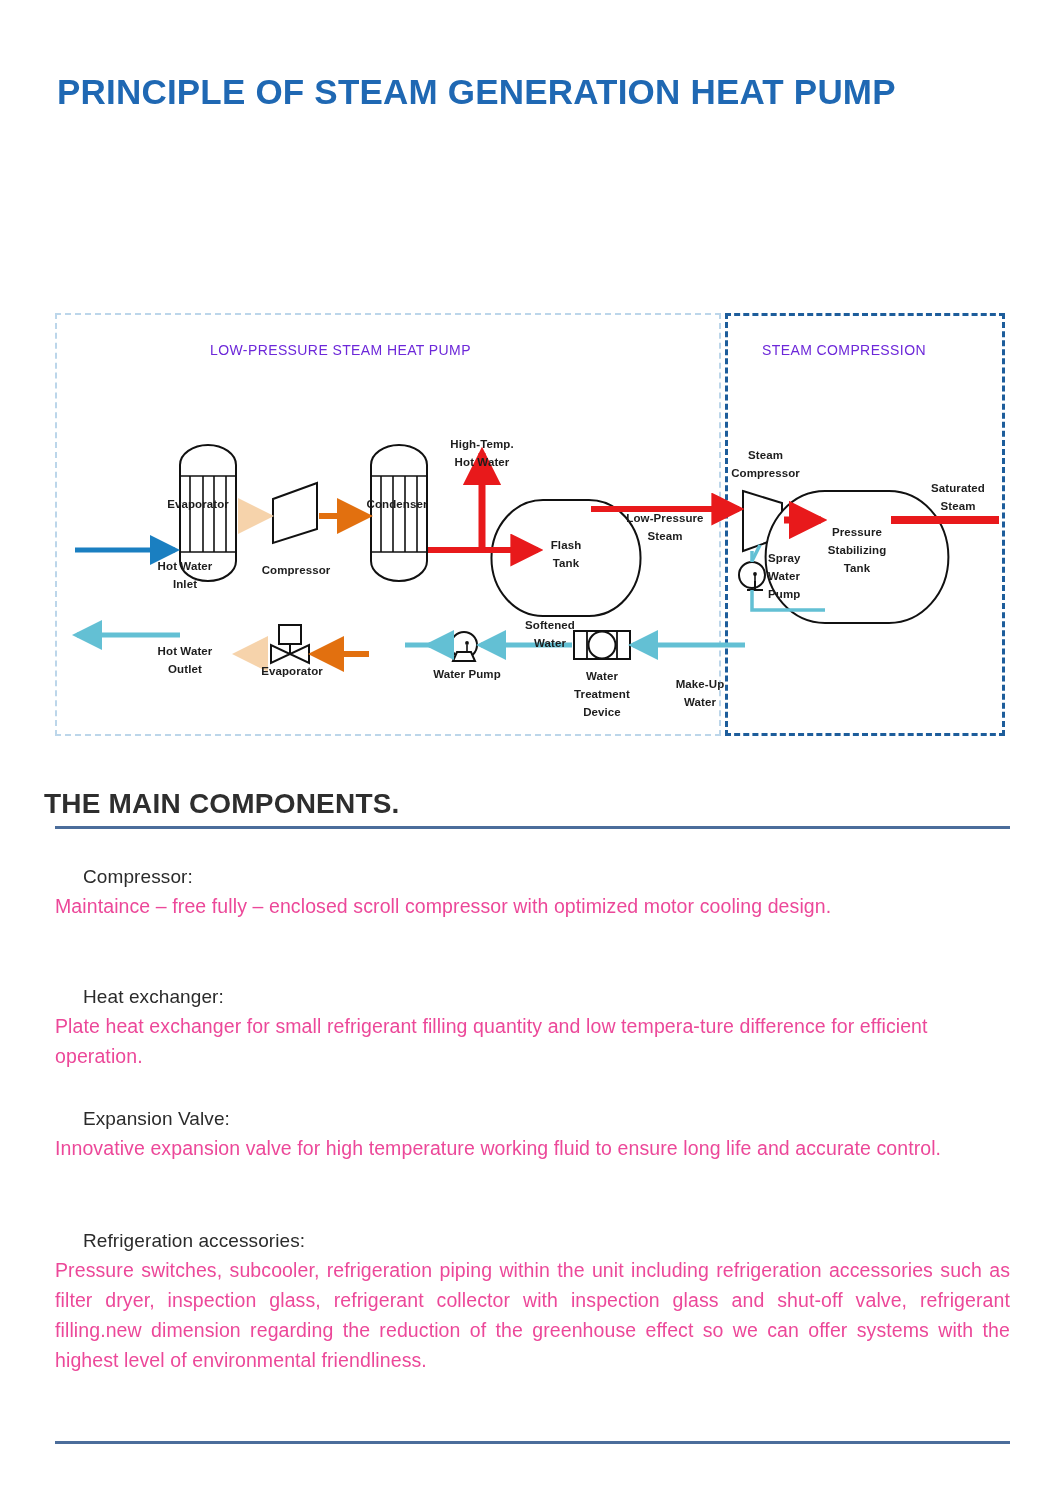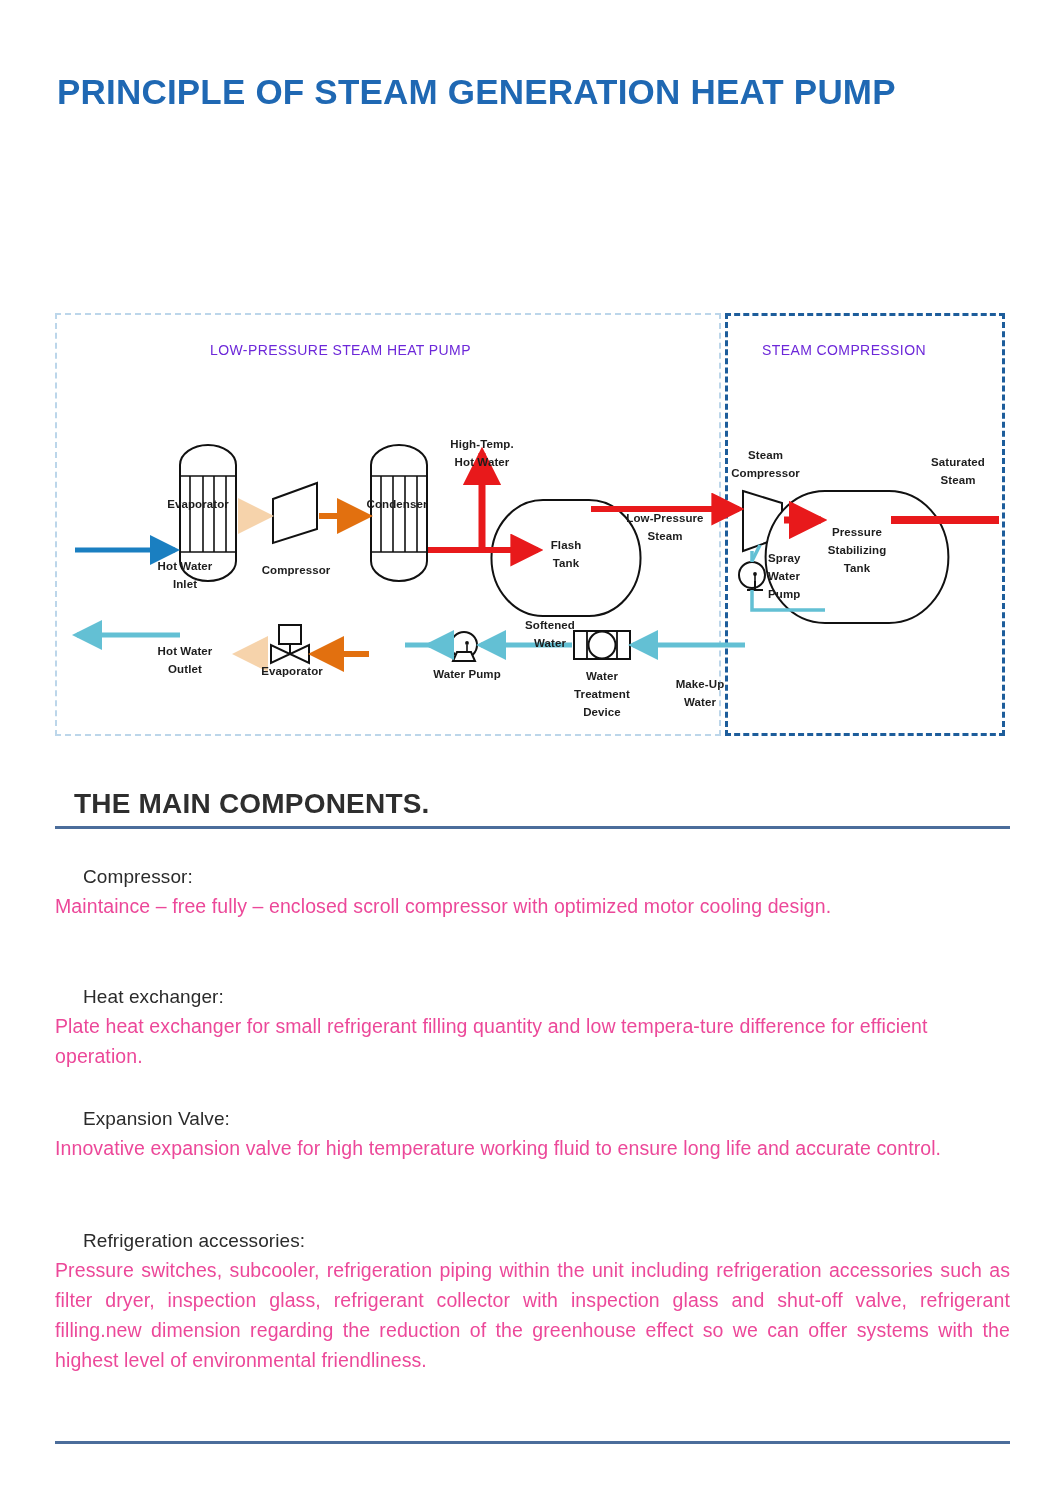--- a/index.html
+++ b/index.html
@@ -95,21 +95,21 @@
     line-height: 18px;
     text-align: center;
     white-space: pre-line;
     font-family: "Liberation Sans", sans-serif;
     letter-spacing: 0.1px;
   }
 
   
   .section-head {
     position: absolute;
-    left: 74px;
+    left: 44px;
     top: 765px;
     font-size: 28px;
     font-weight: bold;
     color: #2e2e2e;
     letter-spacing: 0.2px;
   }
   .rule {
     position: absolute;
     left: 55px;
     width: 955px;
@@ -302,21 +302,21 @@
     <div class="lbl" style="left:600px; top:318px; width:90px;margin-top:44px;">Make-Up
 Water</div>
     <div class="lbl" style="left:663px; top:133px; width:95px;">Steam
 Compressor</div>
     <div class="lbl" style="left:713px; top:236px; width:60px; text-align:left;">Spray
 Water
 Pump</div>
     <div class="lbl" style="left:757px; top:210px; width:90px;">Pressure
 Stabilizing
 Tank</div>
-    <div class="lbl" style="left:858px; top:140px; width:90px;">Saturated
+    <div class="lbl" style="left:858px; top:166px; width:90px;">Saturated
 Steam</div>
   </div>
 
   <h2 class="section-head">THE MAIN COMPONENTS.</h2>
   <div class="rule" id="rule-top"></div>
 
   <div class="block" id="block-compressor">
     <div class="bl-title">Compressor:</div>
     <div class="bl-body">Maintaince – free fully – enclosed scroll compressor with optimized motor cooling design.</div>
   </div>

